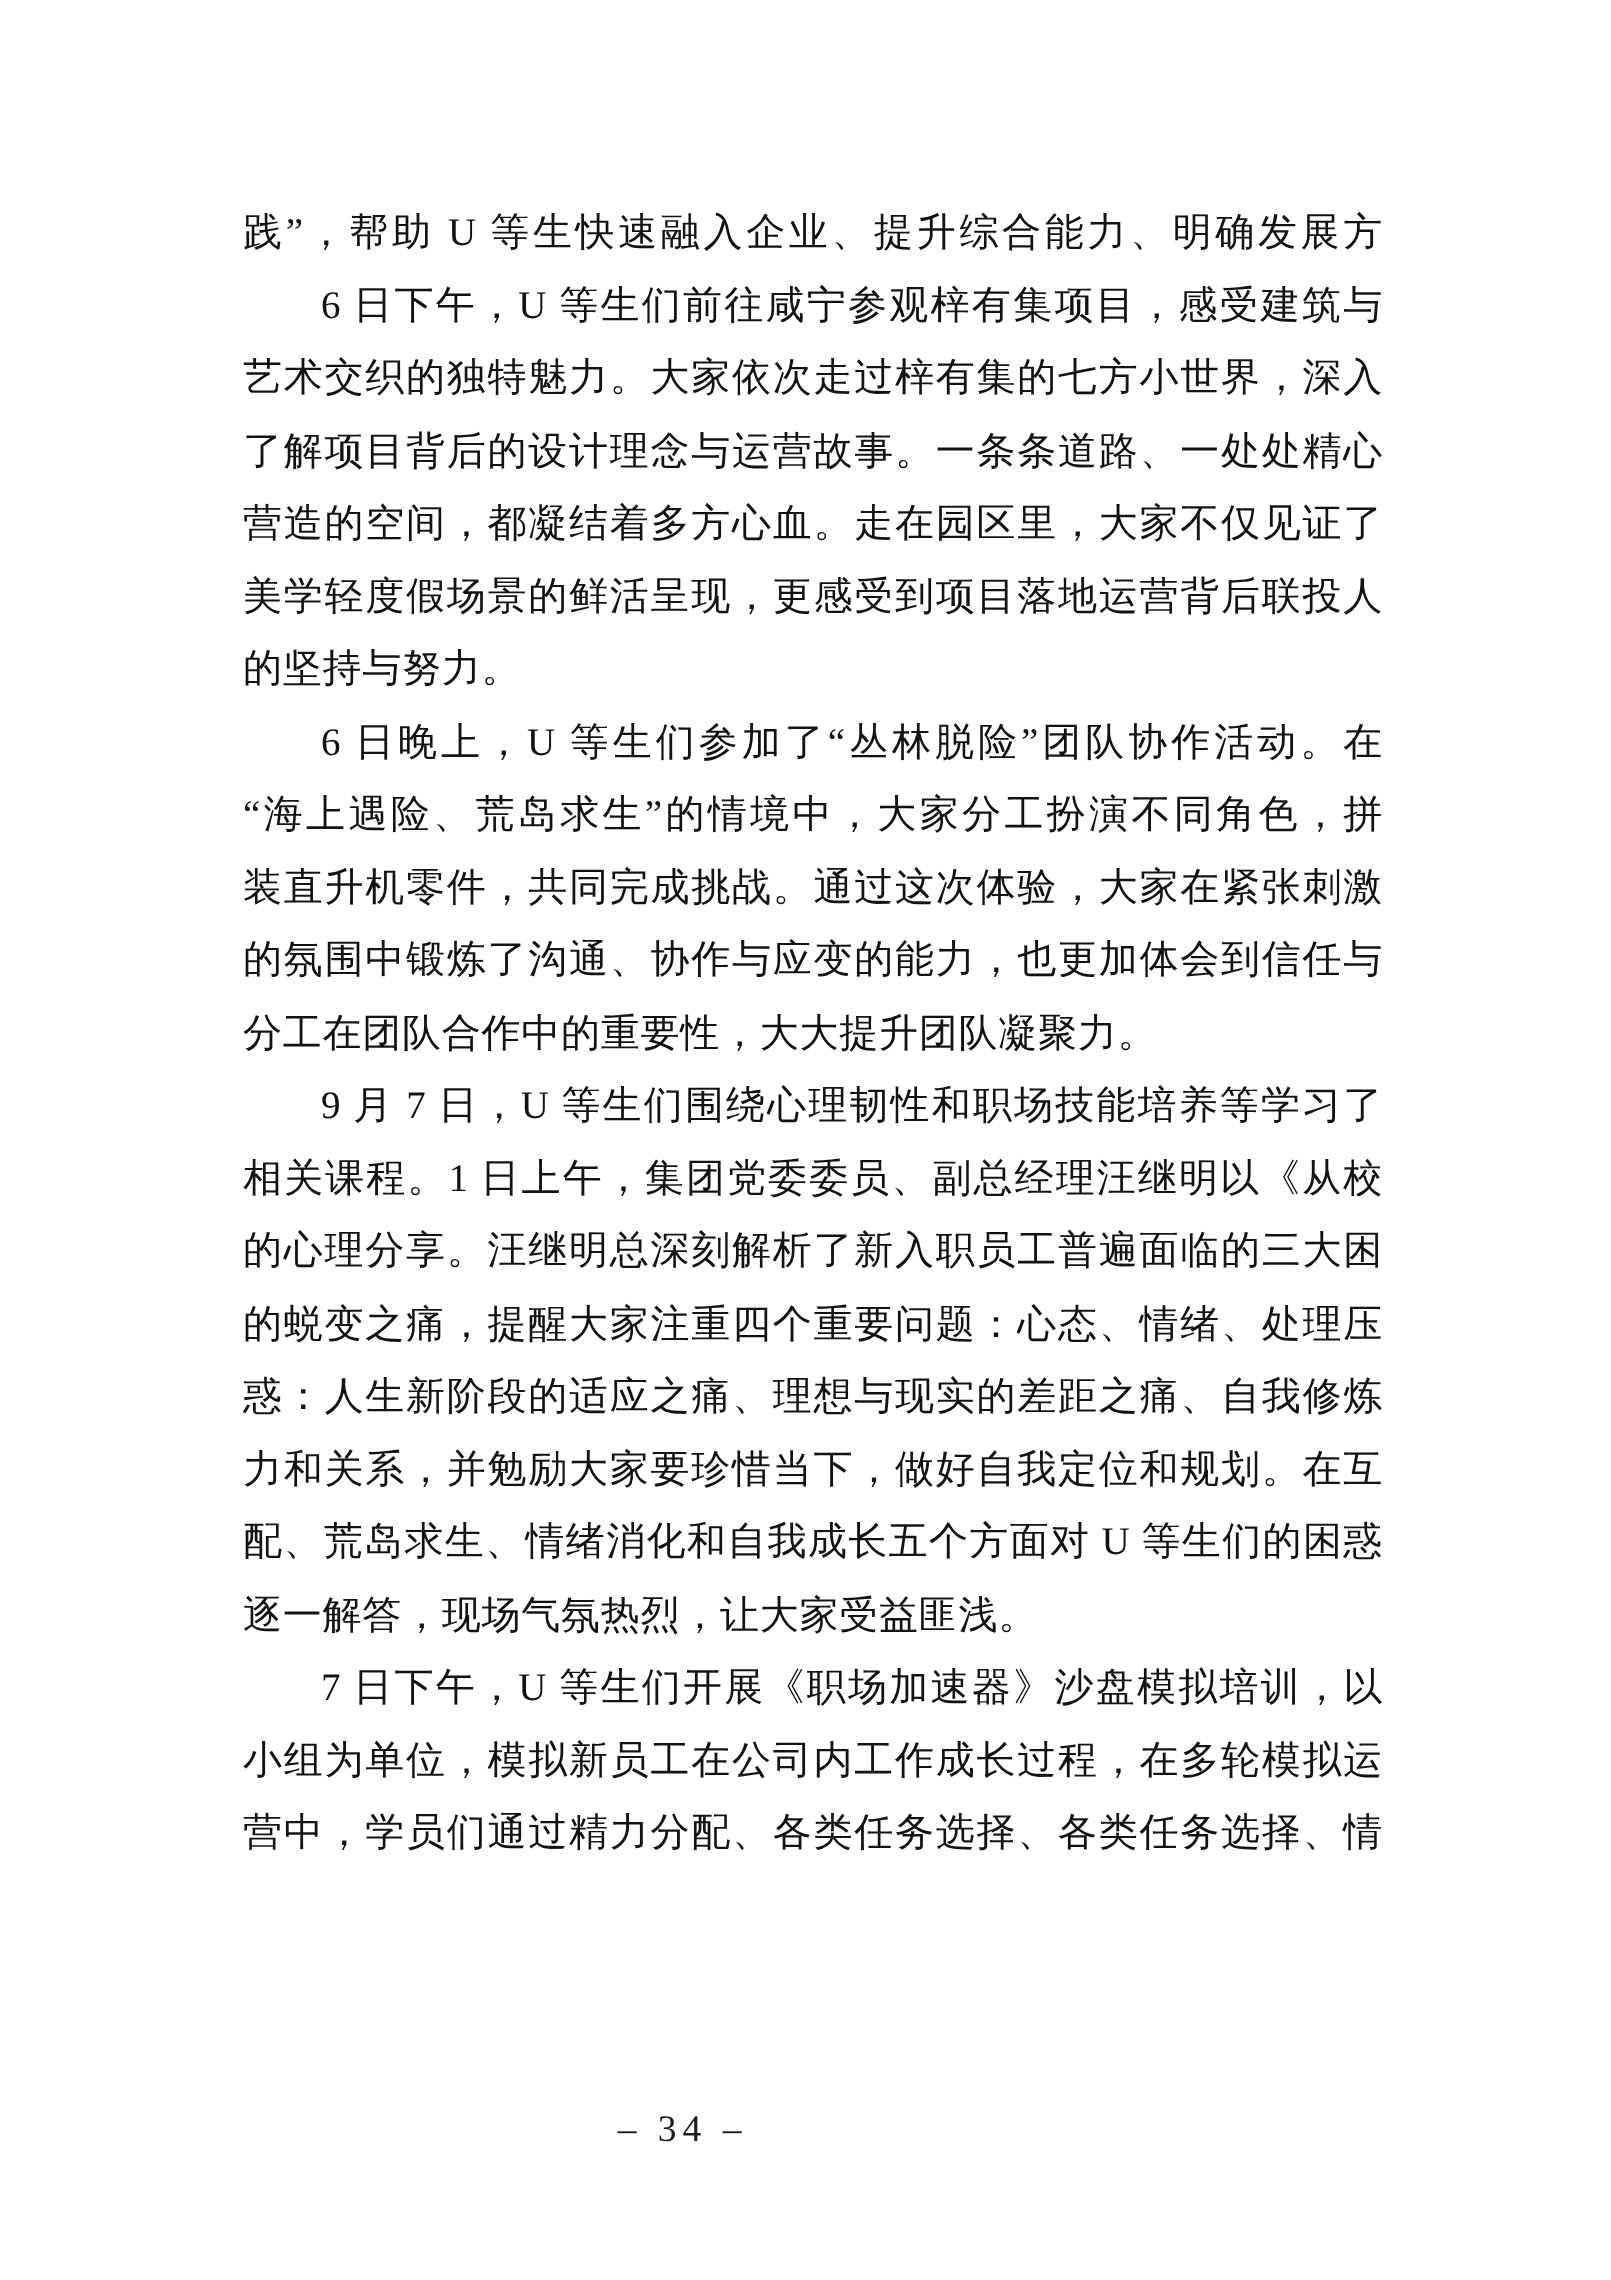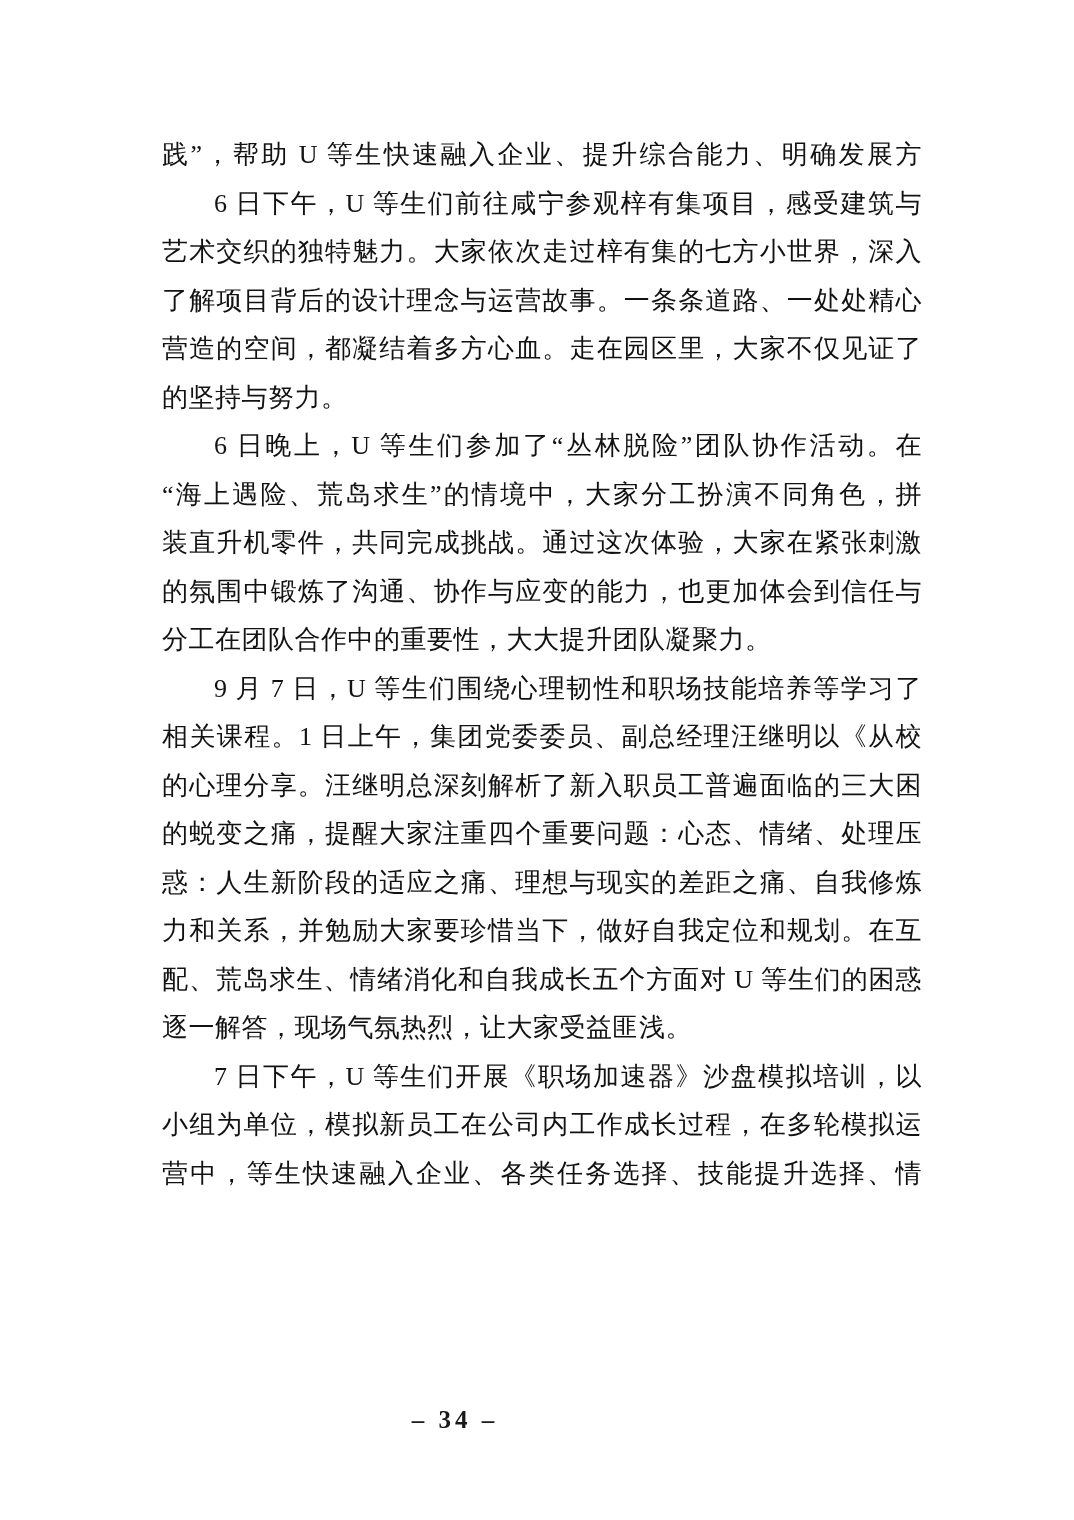--- a/index.html
+++ b/index.html
@@ -39,53 +39,53 @@
   .line.no-j {
     text-align: left;
     text-align-last: left;
   }
   .footer {
     position: absolute;
     top: 1406px;
     left: 0;
     width: 910px;
     text-align: center;
-    font-weight: bold;
   }
   .page-number {
     font-size: 25px;
     letter-spacing: 4px;
     color: #1a1a1a;
     font-family: "Liberation Serif", "DejaVu Serif", serif;
   }
 </style>
 </head>
 <body>
 
 <div class="page">
   <div class="text-block">
       <div class="line">践”，帮助 U 等生快速融入企业、提升综合能力、明确发展方向。</div>
       <div class="line indent">6 日下午，U 等生们前往咸宁参观梓有集项目，感受建筑与</div>
       <div class="line">艺术交织的独特魅力。大家依次走过梓有集的七方小世界，深入</div>
       <div class="line">了解项目背后的设计理念与运营故事。一条条道路、一处处精心</div>
       <div class="line">营造的空间，都凝结着多方心血。走在园区里，大家不仅见证了</div>
+      <div class="line">美学轻度假场景的鲜活呈现，更感受到项目落地运营背后联投人</div>
       <div class="line no-j">的坚持与努力。</div>
       <div class="line indent">6 日晚上，U 等生们参加了“丛林脱险”团队协作活动。在</div>
       <div class="line">“海上遇险、荒岛求生”的情境中，大家分工扮演不同角色，拼</div>
       <div class="line">装直升机零件，共同完成挑战。通过这次体验，大家在紧张刺激</div>
       <div class="line">的氛围中锻炼了沟通、协作与应变的能力，也更加体会到信任与</div>
       <div class="line no-j">分工在团队合作中的重要性，大大提升团队凝聚力。</div>
       <div class="line indent">9 月 7 日，U 等生们围绕心理韧性和职场技能培养等学习了</div>
       <div class="line">相关课程。1 日上午，集团党委委员、副总经理汪继明以《从校</div>
       <div class="line">的心理分享。汪继明总深刻解析了新入职员工普遍面临的三大困</div>
       <div class="line">的蜕变之痛，提醒大家注重四个重要问题：心态、情绪、处理压</div>
       <div class="line">惑：人生新阶段的适应之痛、理想与现实的差距之痛、自我修炼</div>
       <div class="line">力和关系，并勉励大家要珍惜当下，做好自我定位和规划。在互</div>
       <div class="line">配、荒岛求生、情绪消化和自我成长五个方面对 U 等生们的困惑</div>
       <div class="line no-j">逐一解答，现场气氛热烈，让大家受益匪浅。</div>
       <div class="line indent">7 日下午，U 等生们开展《职场加速器》沙盘模拟培训，以</div>
       <div class="line">小组为单位，模拟新员工在公司内工作成长过程，在多轮模拟运</div>
-      <div class="line">营中，等生快速融入企业、各类任务选择、技能提升选择、情</div>
+      <div class="line">营中，学员们通过精力分配、各类任务选择、各类任务选择、情</div>
     </div>
   <div class="footer">
     <span class="page-number">– 34 –</span>
   </div>
 </div>
 
 </body></html>

